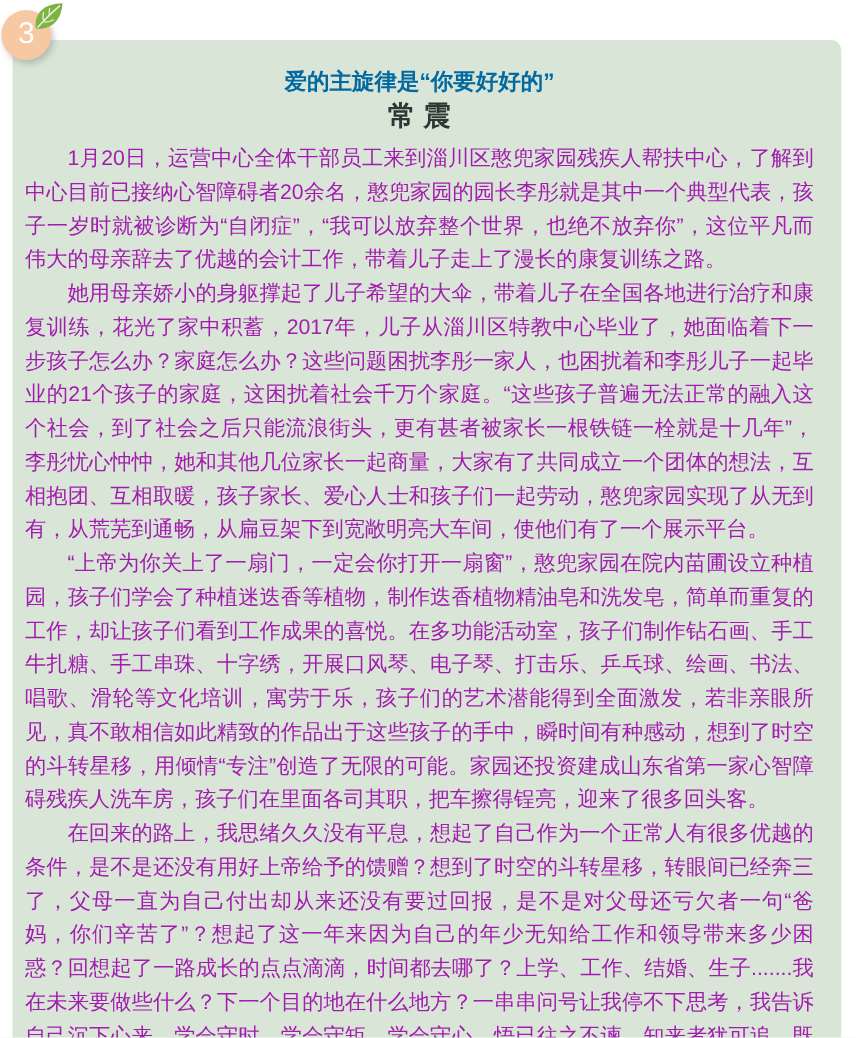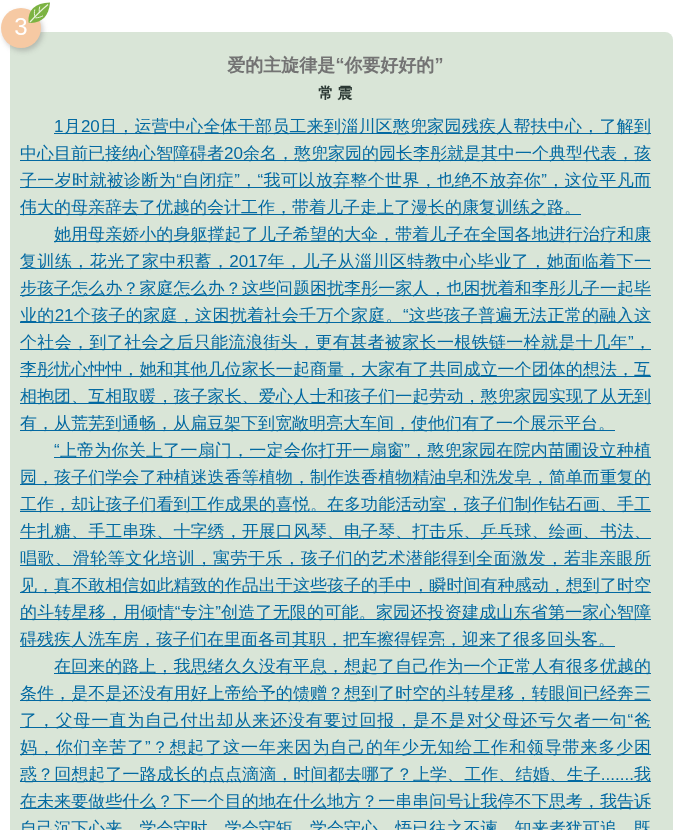--- a/index.html
+++ b/index.html
@@ -54,38 +54,37 @@
     left: 26px;
     top: 1px;
     z-index: 4;
   }
   .title {
     margin: 0 0 2px 0;
     text-align: center;
     font-size: 18px;
     line-height: 26px;
     font-weight: 700;
-    color: #737373;
+    color: #0369a1;
   }
   .author {
     margin: 0 0 7px 0;
     text-align: center;
-    font-size: 15px;
+    font-size: 22px;
     line-height: 26px;
     font-weight: 700;
     color: #2b3833;
   }
   .body-text p {
     margin: 0;
     text-indent: 2em;
     text-align: justify;
     font-size: 17px;
     line-height: 27px;
-    color: #0369a1;
-    text-decoration: underline;
+    color: #a21caf;
   }
 </style>
 </head>
 <body>
 
 <div class="page">
 
   <div class="panel">
     <h1 class="title">爱的主旋律是“你要好好的”</h1>
     <div class="author">常 震</div>

